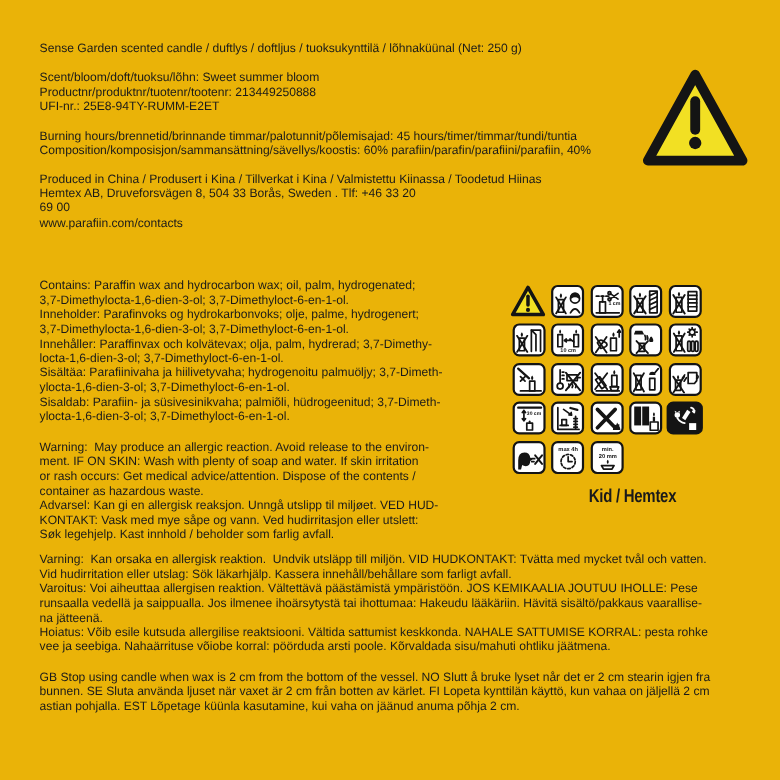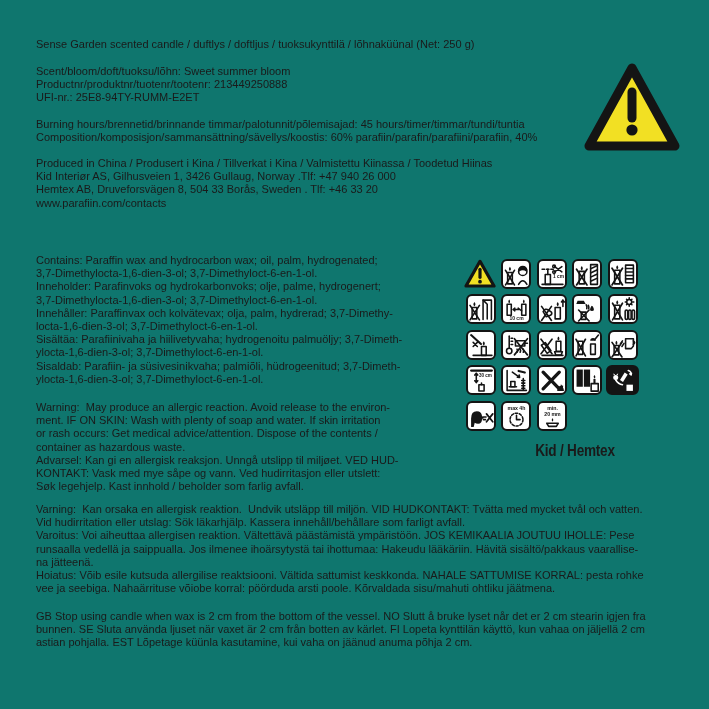--- a/index.html
+++ b/index.html
@@ -1,16 +1,16 @@
 <!DOCTYPE html>
 <html><head>
 <meta charset="utf-8">
 <style>
   html,body{margin:0;padding:0;background:#fff;}
-  .sheet{position:relative;width:709px;height:709px;background:#0f766e;overflow:hidden;
+  .sheet{position:relative;width:709px;height:709px;background:#eab308;overflow:hidden;
          font-family:"Liberation Sans",sans-serif;color:#1a1a1a;}
   .tb{position:absolute;left:36px;font-size:11px;line-height:13.2px;white-space:pre;}
   .tb div{white-space:pre;}
   .pic{position:absolute;width:30px;height:30px;border:2px solid #141414;border-radius:6px;
        background:#fff;box-sizing:border-box;display:flex;align-items:center;justify-content:center;overflow:hidden;}
   .pic svg{width:25px;height:25px;stroke:#141414;fill:none;stroke-width:1.5;stroke-linecap:round;stroke-linejoin:round;}
   .pic svg text{stroke:none;fill:#141414;font-family:"Liberation Sans",sans-serif;font-weight:bold;}
   .pic.dark{background:#141414;}
   .pic.dark svg{stroke:#fff;}
   .tri{position:absolute;display:flex;align-items:center;justify-content:center;}
@@ -18,21 +18,21 @@
          letter-spacing:-.3px;white-space:nowrap;}
 </style>
 </head>
 <body>
 
 <div class="sheet">
 
   <div class="tb" style="top:38px"><div>Sense Garden scented candle / duftlys / doftljus / tuoksukynttilä / lõhnaküünal (Net: 250 g)</div></div>
   <div class="tb" style="top:65px"><div>Scent/bloom/doft/tuoksu/lõhn: Sweet summer bloom</div><div>Productnr/produktnr/tuotenr/tootenr: 213449250888</div><div>UFI-nr.: 25E8-94TY-RUMM-E2ET</div></div>
   <div class="tb" style="top:118px"><div>Burning hours/brennetid/brinnande timmar/palotunnit/põlemisajad: 45 hours/timer/timmar/tundi/tuntia</div><div>Composition/komposisjon/sammansättning/sävellys/koostis: 60% parafiin/parafin/parafiini/parafiin, 40%</div></div>
-  <div class="tb" style="top:157px"><div>Produced in China / Produsert i Kina / Tillverkat i Kina / Valmistettu Kiinassa / Toodetud Hiinas</div><div>Kid Interiør AS, Gilhusveien 1, 3426 Gullaug, Norway .Tlf: +47 940 26 000</div><div>Hemtex AB, Druveforsvägen 8, 504 33 Borås, Sweden . Tlf: +46 33 20</div><div>www.parafiin.com/contacts</div></div>
+  <div class="tb" style="top:157px"><div>Produced in China / Produsert i Kina / Tillverkat i Kina / Valmistettu Kiinassa / Toodetud Hiinas</div><div>Hemtex AB, Druveforsvägen 8, 504 33 Borås, Sweden . Tlf: +46 33 20</div><div>69 00</div><div>www.parafiin.com/contacts</div></div>
   <div class="tb" style="top:254px"><div>Contains: Paraffin wax and hydrocarbon wax; oil, palm, hydrogenated;</div><div>3,7-Dimethylocta-1,6-dien-3-ol; 3,7-Dimethyloct-6-en-1-ol.</div><div>Inneholder: Parafinvoks og hydrokarbonvoks; olje, palme, hydrogenert;</div><div>3,7-Dimethylocta-1,6-dien-3-ol; 3,7-Dimethyloct-6-en-1-ol.</div><div>Innehåller: Paraffinvax och kolvätevax; olja, palm, hydrerad; 3,7-Dimethy-</div><div>locta-1,6-dien-3-ol; 3,7-Dimethyloct-6-en-1-ol.</div><div>Sisältäa: Parafiinivaha ja hiilivetyvaha; hydrogenoitu palmuöljy; 3,7-Dimeth-</div><div>ylocta-1,6-dien-3-ol; 3,7-Dimethyloct-6-en-1-ol.</div><div>Sisaldab: Parafiin- ja süsivesinikvaha; palmiõli, hüdrogeenitud; 3,7-Dimeth-</div><div>ylocta-1,6-dien-3-ol; 3,7-Dimethyloct-6-en-1-ol.</div></div>
   <div class="tb" style="top:401px"><div>Warning:  May produce an allergic reaction. Avoid release to the environ-</div><div>ment. IF ON SKIN: Wash with plenty of soap and water. If skin irritation</div><div>or rash occurs: Get medical advice/attention. Dispose of the contents /</div><div>container as hazardous waste.</div><div>Advarsel: Kan gi en allergisk reaksjon. Unngå utslipp til miljøet. VED HUD-</div><div>KONTAKT: Vask med mye såpe og vann. Ved hudirritasjon eller utslett:</div><div>Søk legehjelp. Kast innhold / beholder som farlig avfall.</div></div>
   <div class="tb" style="top:503px"><div>Varning:  Kan orsaka en allergisk reaktion.  Undvik utsläpp till miljön. VID HUDKONTAKT: Tvätta med mycket tvål och vatten.</div><div>Vid hudirritation eller utslag: Sök läkarhjälp. Kassera innehåll/behållare som farligt avfall.</div><div>Varoitus: Voi aiheuttaa allergisen reaktion. Vältettävä päästämistä ympäristöön. JOS KEMIKAALIA JOUTUU IHOLLE: Pese</div><div>runsaalla vedellä ja saippualla. Jos ilmenee ihoärsytystä tai ihottumaa: Hakeudu lääkäriin. Hävitä sisältö/pakkaus vaarallise-</div><div>na jätteenä.</div><div>Hoiatus: Võib esile kutsuda allergilise reaktsiooni. Vältida sattumist keskkonda. NAHALE SATTUMISE KORRAL: pesta rohke</div><div>vee ja seebiga. Nahaärrituse võiobe korral: pöörduda arsti poole. Kõrvaldada sisu/mahuti ohtliku jäätmena.</div></div>
   <div class="tb" style="top:610px"><div>GB Stop using candle when wax is 2 cm from the bottom of the vessel. NO Slutt å bruke lyset når det er 2 cm stearin igjen fra</div><div>bunnen. SE Sluta använda ljuset när vaxet är 2 cm från botten av kärlet. FI Lopeta kynttilän käyttö, kun vahaa on jäljellä 2 cm</div><div>astian pohjalla. EST Lõpetage küünla kasutamine, kui vaha on jäänud anuma põhja 2 cm.</div></div>
 
   <div class="tri" style="left:582px;top:60px;width:100px;height:96px">
     <svg viewBox="0 0 100 94" width="100" height="94">
       <path d="M50 7 L93 85 H7 Z" fill="#F2E023" stroke="#141414" stroke-width="9" stroke-linejoin="round"></path>
       <path d="M50 31 L50 57" stroke="#141414" stroke-width="9" stroke-linecap="round"></path>
       <circle cx="50" cy="69" r="5.6" fill="#141414"></circle>

